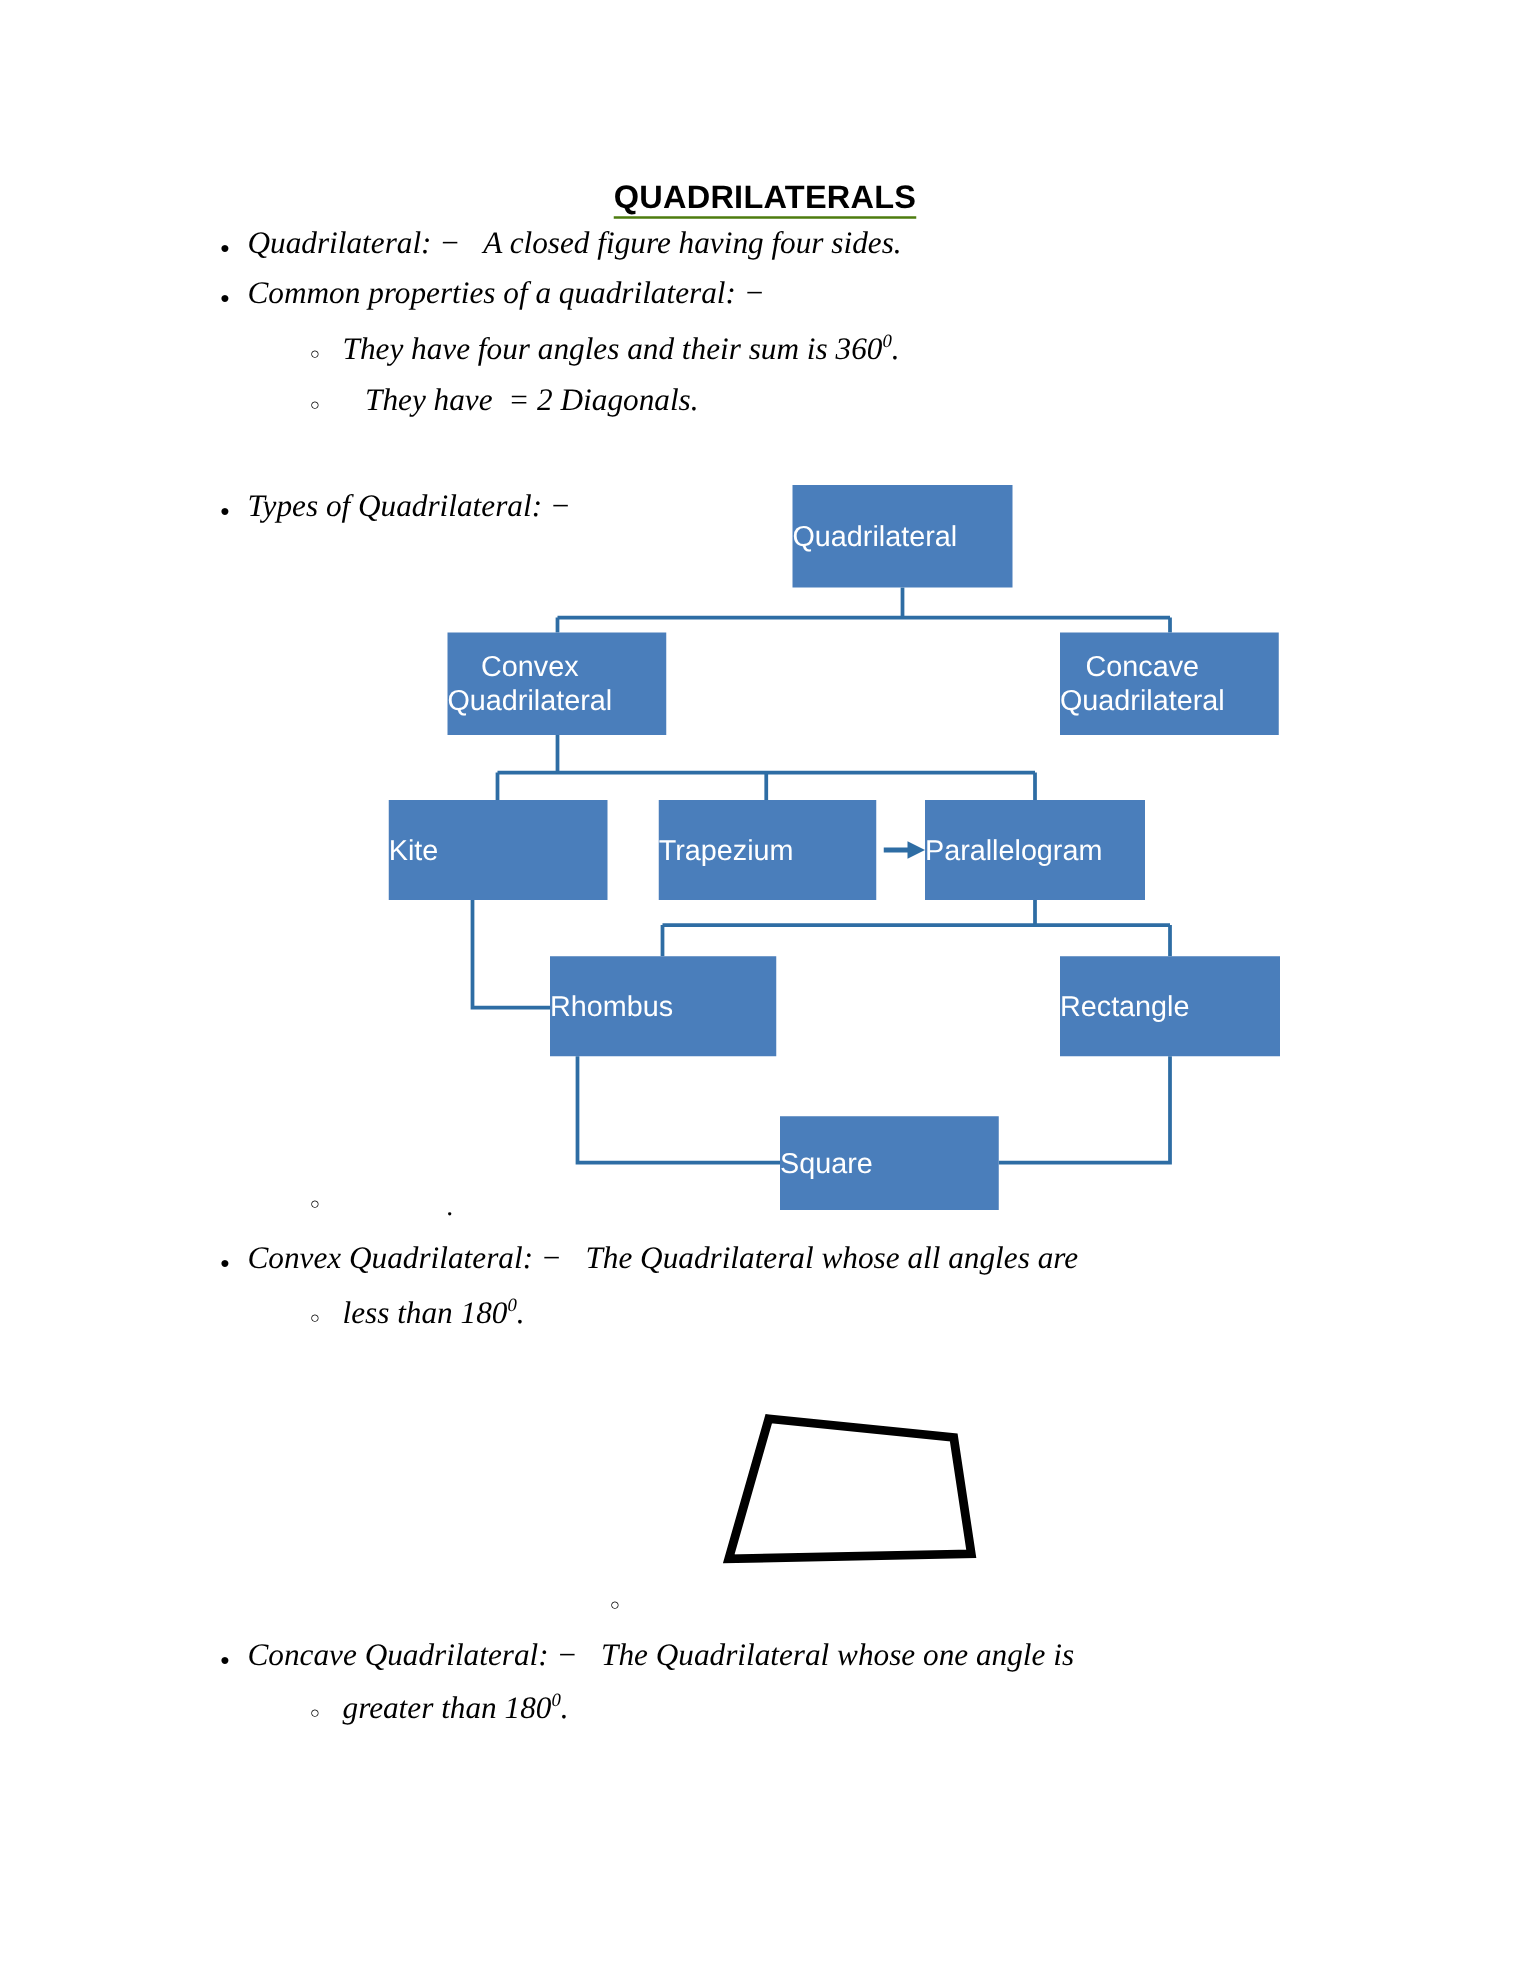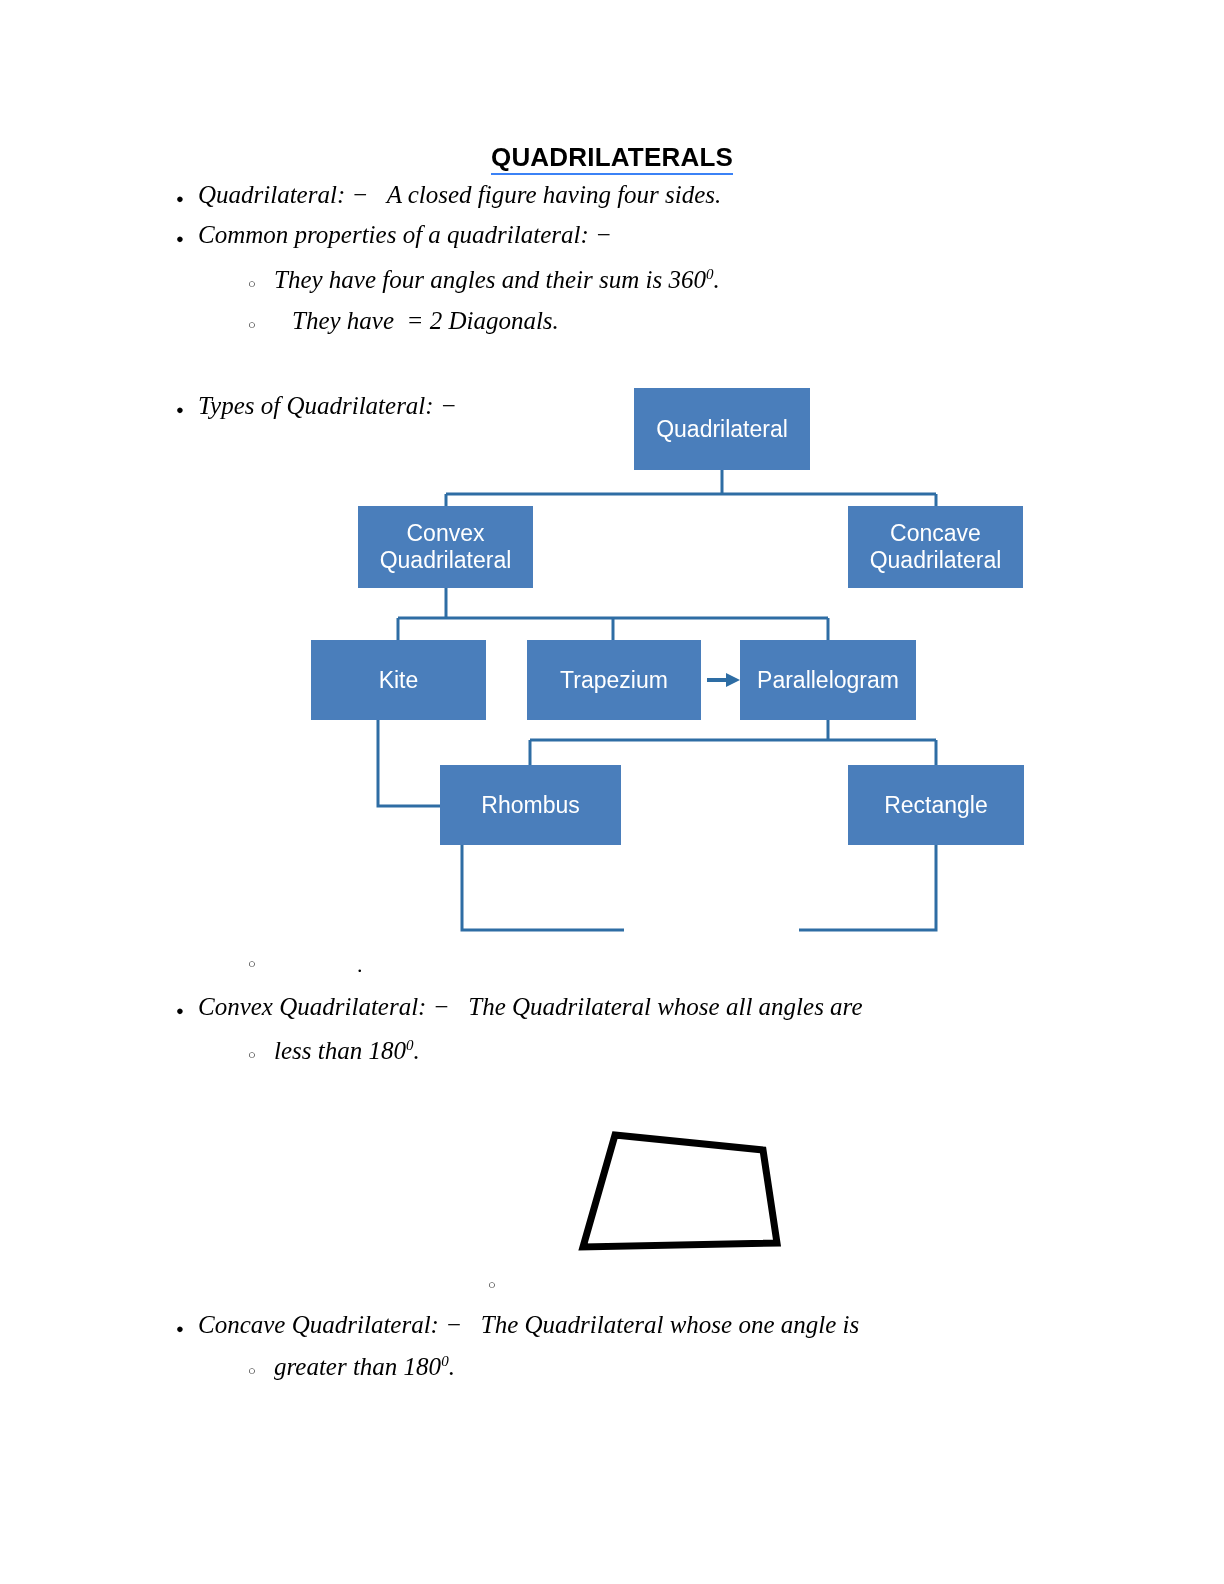--- a/index.html
+++ b/index.html
@@ -23,21 +23,21 @@
     top: 142px;
     width: 1224px;
     text-align: center;
     font-family: "Liberation Sans", sans-serif;
     font-weight: bold;
     font-size: 26px;
     letter-spacing: 0.2px;
     color: #000000;
   }
   .doc-title span {
-    border-bottom: 2px solid #3b82f6;
+    border-bottom: 2px solid #4d7c0f;
     padding-bottom: 1px;
   }
 
   
   .bullet-row {
     position: absolute;
     display: flex;
     align-items: baseline;
     color: #000000;
   }
@@ -80,21 +80,21 @@
   }
   .node {
     position: absolute;
     background: #4a7ebb;
     color: #ffffff;
     font-family: "Liberation Sans", sans-serif;
     font-size: 23px;
     line-height: 1.16;
     display: flex;
     align-items: center;
-    justify-content: center;
+    justify-content: flex-start;
     text-align: center;
     box-sizing: border-box;
   }
 
   
   .stray-dot {
     position: absolute;
     font-family: "Liberation Serif", serif;
     font-size: 22px;
     color: #000000;
@@ -191,20 +191,23 @@
   </div>
 
   <div class="node" style="left:440px; top:765px; width:181px; height:80px;">
     <span>Rhombus</span>
   </div>
 
   <div class="node" style="left:848px; top:765px; width:176px; height:80px;">
     <span>Rectangle</span>
   </div>
 
+  <div class="node" style="left:624px; top:893px; width:175px; height:75px;">
+    <span>Square</span>
+  </div>
 
   <div class="bullet-row" style="left:248px; top:955px;">
     <span class="sub-dot"></span>
   </div>
   <div class="stray-dot" style="left:357px; top:952px;">.</div>
 
   <div class="bullet-row" style="left:176px; top:992px;">
     <span class="bullet-dot"></span>
     <span class="btext">Convex Quadrilateral: −   The Quadrilateral whose all angles are</span>
   </div>

